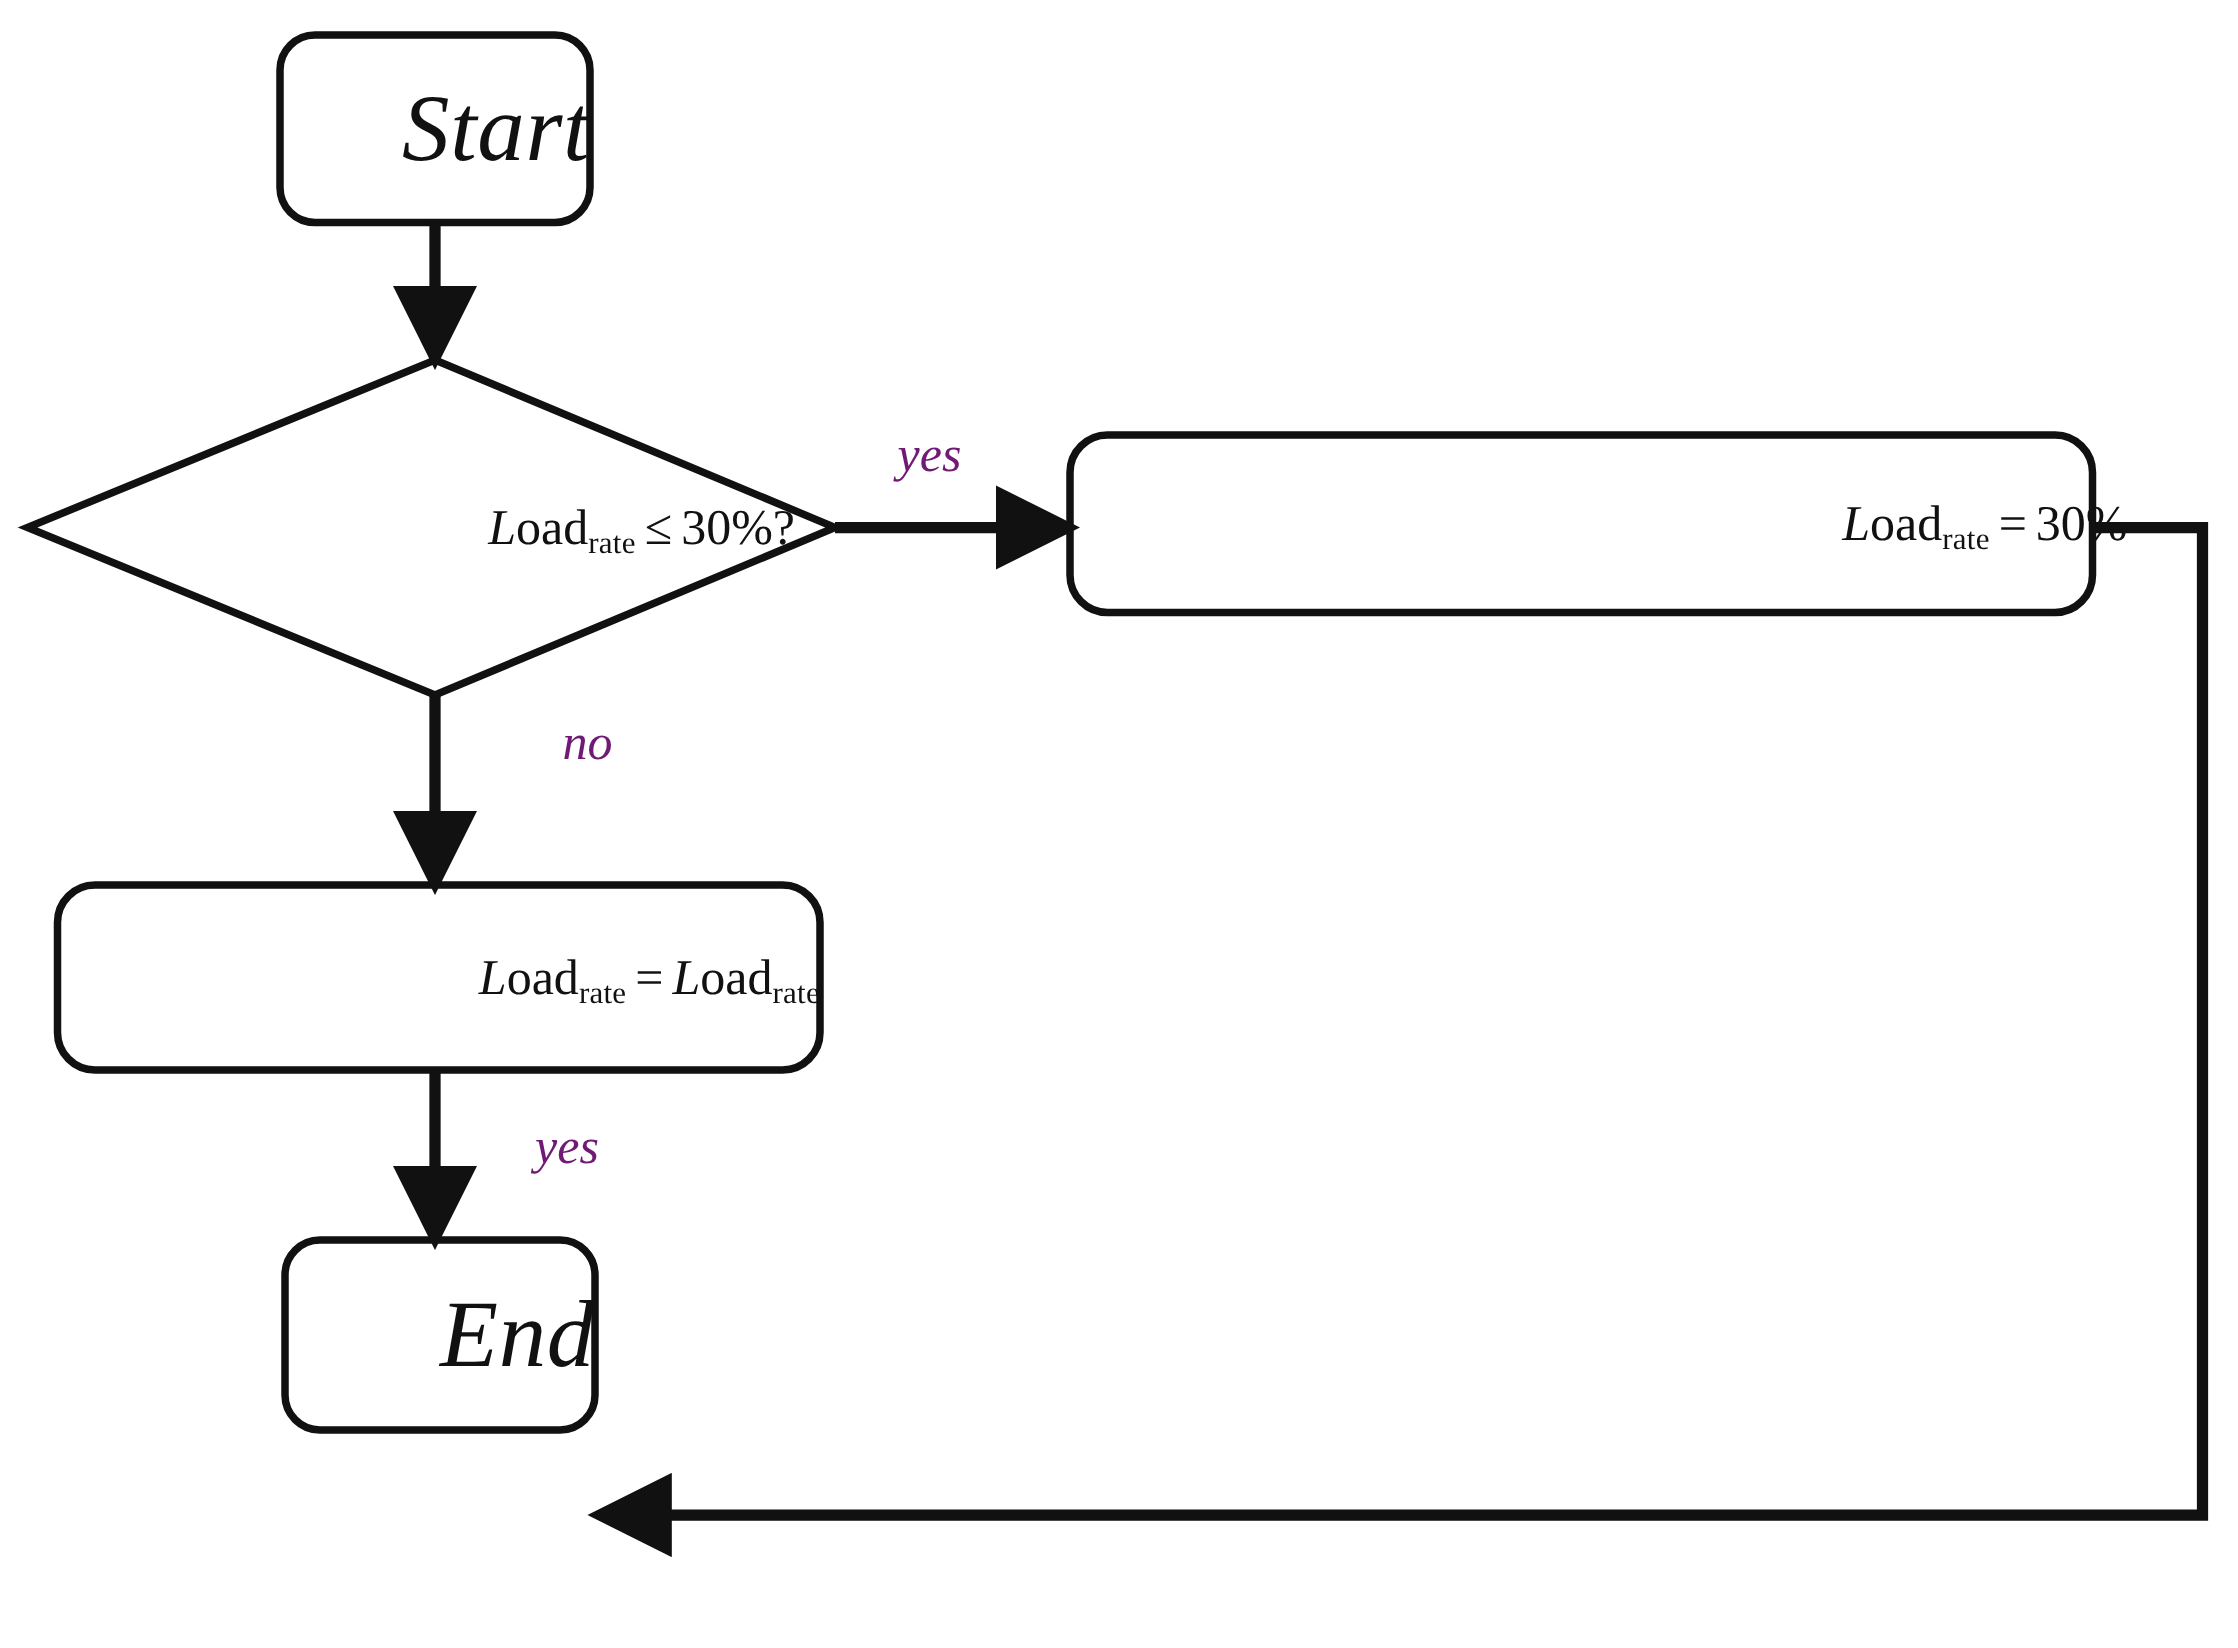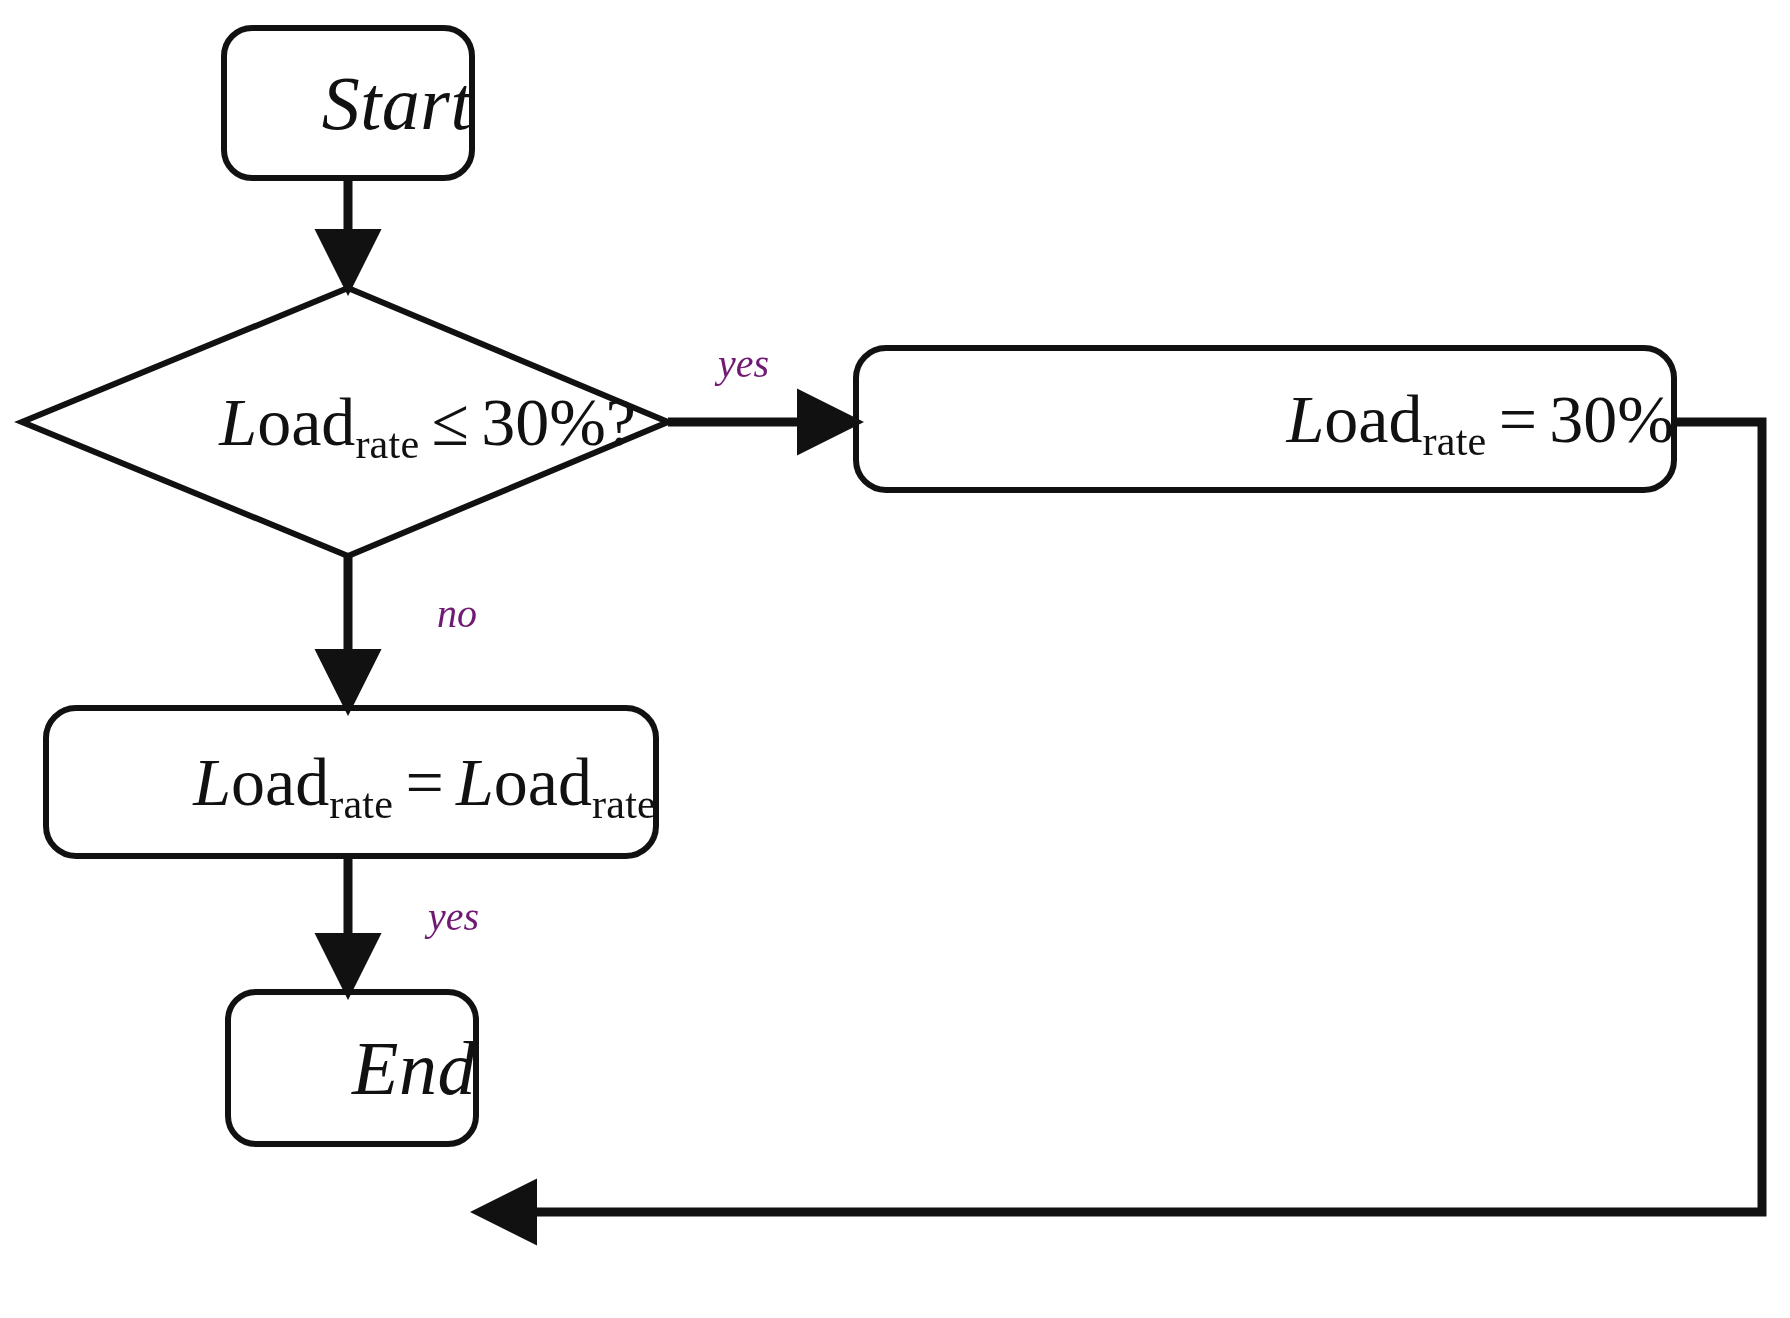--- a/index.html
+++ b/index.html
@@ -36,21 +36,21 @@
     white-space: nowrap;
     pointer-events: none;
     color: #111111;
   }
   .terminal-text {
     font-style: italic;
     font-size: 76px;
     letter-spacing: 0.5px;
   }
   .expr {
-    font-size: 68px;
+    font-size: 40px;
     line-height: 1;
   }
   .expr .var {
     font-style: italic;
   }
   .expr .up {
     font-style: normal;
   }
   .expr sub {
     font-size: 0.62em;
@@ -67,21 +67,21 @@
   .edge-label {
     position: absolute;
     font-style: italic;
     font-size: 40px;
     white-space: nowrap;
     color: #701a75;
   }
   
   #start-label   { left: 224px; top: 28px;  width: 248px; height: 150px; }
   #decision-label{ left: 60px;  top: 362px; width: 576px; height: 120px; }
-  #right-label   { left: 856px; top: 348px; width: 818px; height: 142px; }
+  #right-label   { left: 884px; top: 348px; width: 818px; height: 142px; }
   #process-label { left: 46px;  top: 708px; width: 610px; height: 148px; }
   #end-label     { left: 228px; top: 992px; width: 248px; height: 152px; }
 </style>
 </head>
 <body>
 
 <div id="canvas">
 
   <svg id="diagram-svg" viewBox="0 0 1790 1318" xmlns="http://www.w3.org/2000/svg">
     <defs>
@@ -126,17 +126,17 @@
   <div class="node-label" id="end-label">
     <span class="terminal-text">End</span>
   </div>
 
   <div class="node-label" id="process-label">
     <span class="expr"><span class="var">L</span><span class="up">oad</span><sub>rate</sub><span class="op">=</span><span class="var">L</span><span class="up">oad</span><sub>rate</sub></span>
   </div>
 
   <div class="edge-label" style="left:718px; top:340px;">yes</div>
 
-  <div class="edge-label" style="left:437px; top:570px;margin-top:20px;">no</div>
+  <div class="edge-label" style="left:450px; top:570px;">no</div>
 
   <div class="edge-label" style="left:428px; top:893px;">yes</div>
 
 </div>
 
 </body></html>

